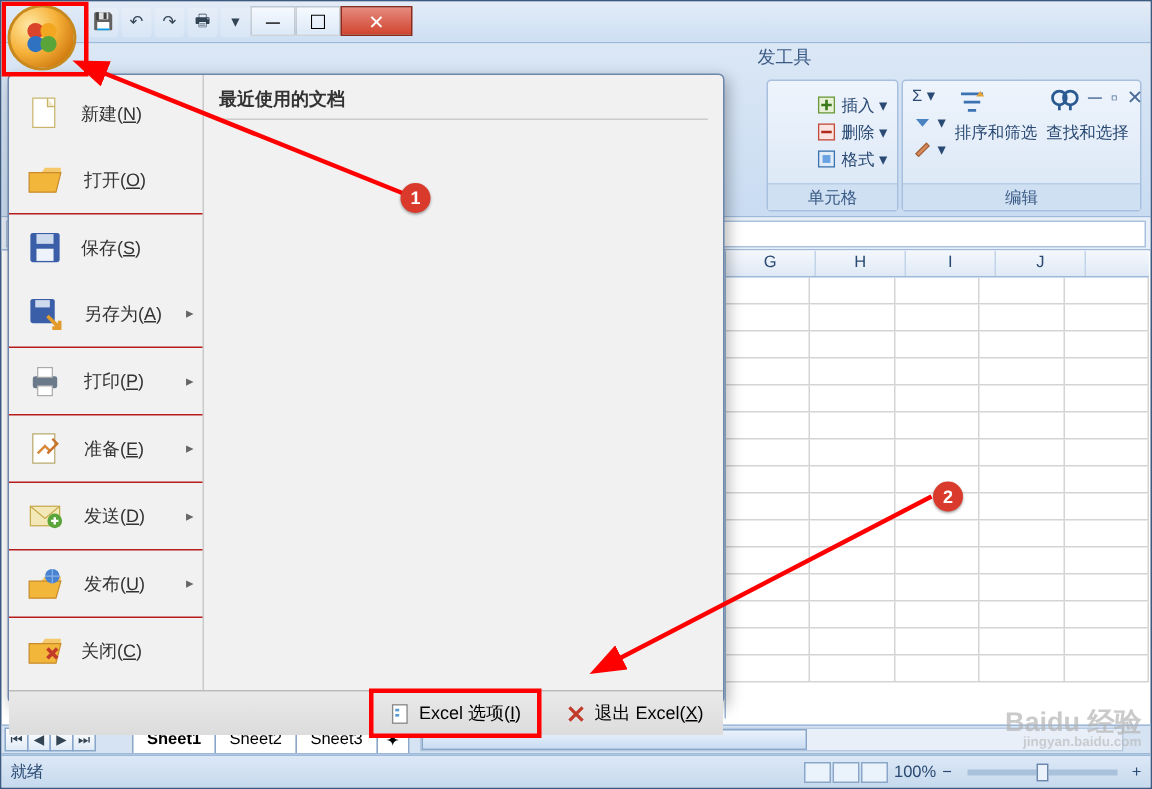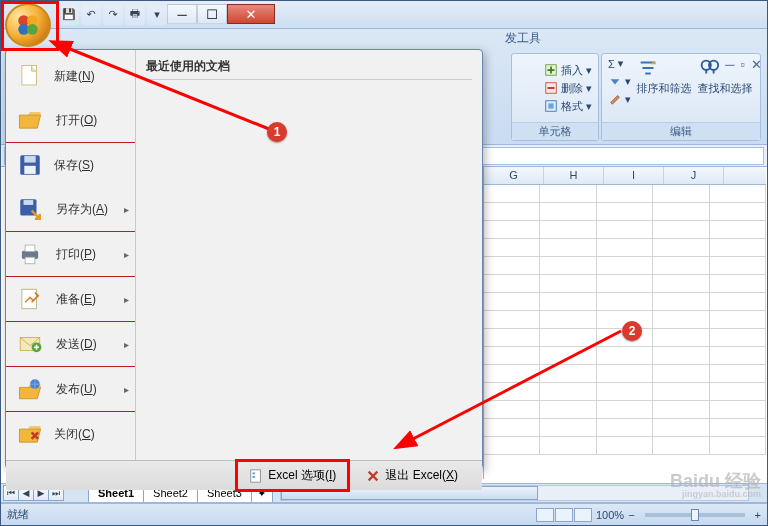--- a/index.html
+++ b/index.html
@@ -40,21 +40,21 @@
 .office-menu { position: absolute; left: 4px; top: 48px; width: 478px; height: 420px; background: #f1f1f1; border: 1px solid #6b87ad; border-radius: 4px; z-index: 20; box-shadow: 2px 3px 10px rgba(0,0,0,.3); display: flex; flex-direction: column; }
 .om-body { flex: 1; display: flex; }
 .om-left { width: 130px; border-right: 1px solid #c9c9c9; padding: 4px 0; }
 .om-item { display: flex; align-items: center; gap: 10px; padding: 8px 10px; font-size: 12px; color: #333; position: relative; }
 .om-item.sep { border-bottom: 1px solid #b91c1c; gap: 12px; }
 .om-item .chev { position:absolute; right:6px; font-size:10px; color:#666; }
 .om-icon { width: 28px; height: 28px; display:flex; align-items:center; justify-content:center; }
 .om-icon svg { width: 26px; height: 26px; }
 .om-right { flex: 1; padding: 8px 10px; }
 .om-right-title { font-size: 12px; font-weight: bold; color: #333; padding-bottom: 4px; border-bottom: 1px solid #ccc; }
-.om-footer { height: 30px; background: linear-gradient(#e9e9e9,#dcdcdc); border-top: 1px solid #bbb; display:flex; align-items:center; justify-content:flex-end; gap:8px; padding:0 16px; }
+.om-footer { height: 30px; background: linear-gradient(#e9e9e9,#dcdcdc); border-top: 1px solid #bbb; display:flex; align-items:center; justify-content:flex-end; gap:8px; padding:0 5px; }
 .om-fbtn { display:flex; align-items:center; gap:5px; font-size:12px; padding:3px 7px; border:1px solid transparent; border-radius:3px; }
 .om-fbtn svg { width:14px; height:14px; }
 .options-highlight { border:3px solid #ff0000; padding:1px 3px; }
 
 
 .formula-bar { position:absolute; left:0; right:0; top:144px; height:22px; background:#e7eff9; border-bottom:1px solid #9db8d9; display:flex; align-items:center; font-size:11px; }
 .namebox { width:80px; height:18px; border:1px solid #a8c0de; background:#fff; margin-left:3px; padding:0 4px; }
 .fbar-sep { width:18px; text-align:center; color:#698; }
 .formula-in { flex:1; height:18px; border:1px solid #a8c0de; background:#fff; margin-right:3px; }
 

